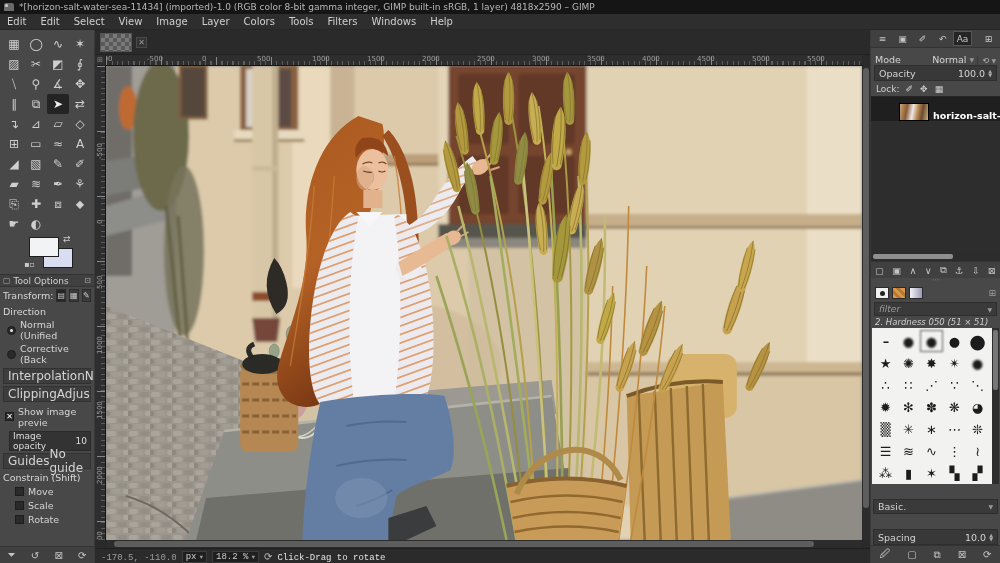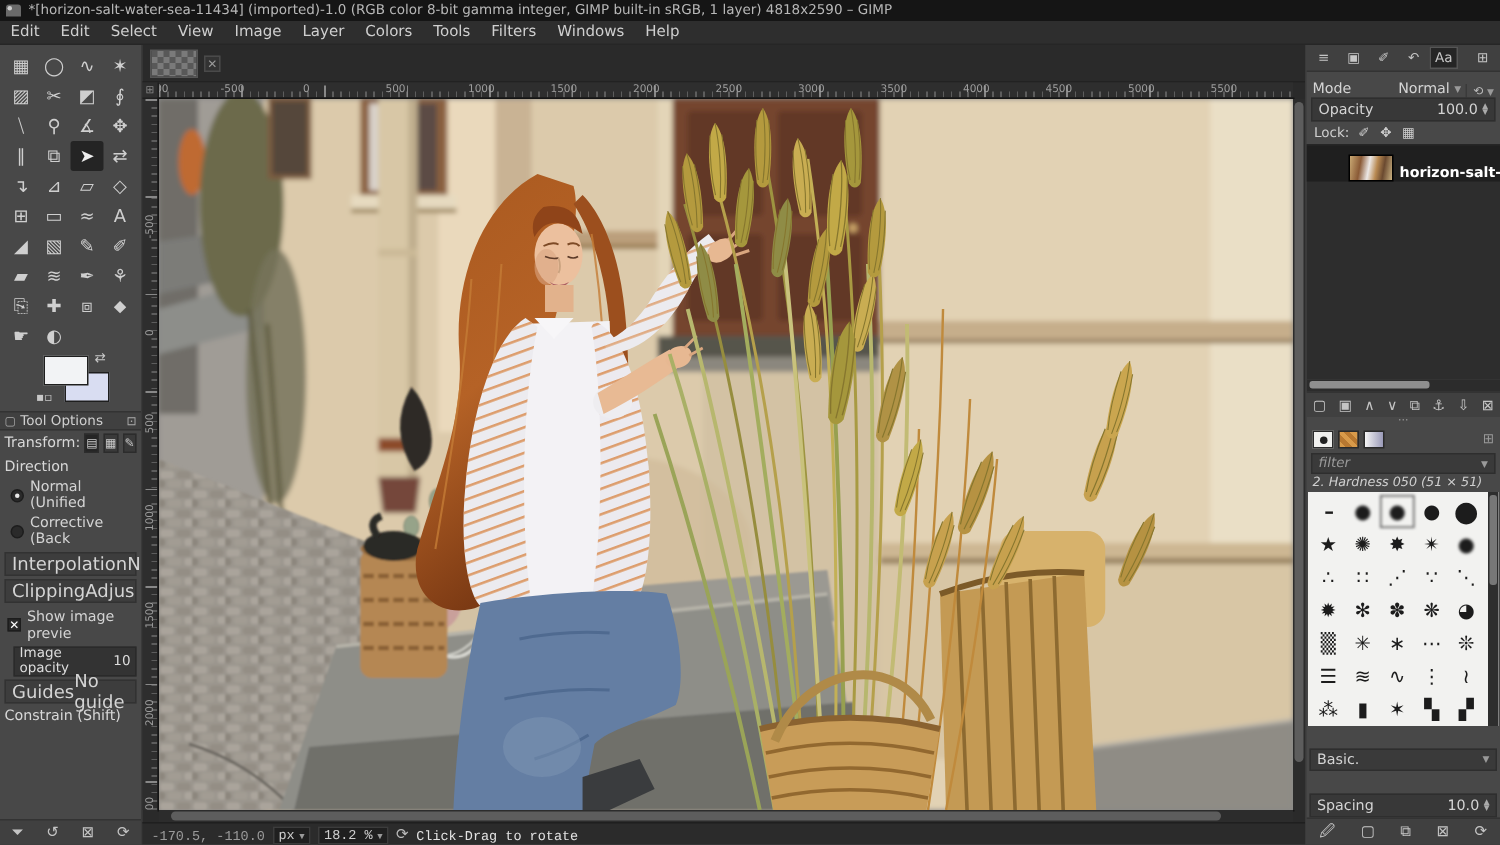--- a/index.html
+++ b/index.html
@@ -240,20 +240,35 @@
       </div>
       <div class="slider-row">
         <span>Image opacity</span>
         <span>10</span>
       </div>
       <div class="dd-row">
         <span>Guides</span>
         <span>No guide</span>
       </div>
       <div class="to-label">Constrain (Shift)</div>
+      <div>
+
+      <div class="row chk-row indent">
+          <span class="checkbox"></span>
+          <span>Move</span>
+        </div>
+          <div class="row chk-row indent">
+          <span class="checkbox"></span>
+          <span>Scale</span>
+        </div>
+          <div class="row chk-row indent">
+          <span class="checkbox"></span>
+          <span>Rotate</span>
+        </div>
+        </div>
 
     </div>
     <div class="panel-actions">
 
     <span>⏷</span>
         <span>↺</span>
         <span>⊠</span>
         <span>⟳</span>
       </div>
   </div>

